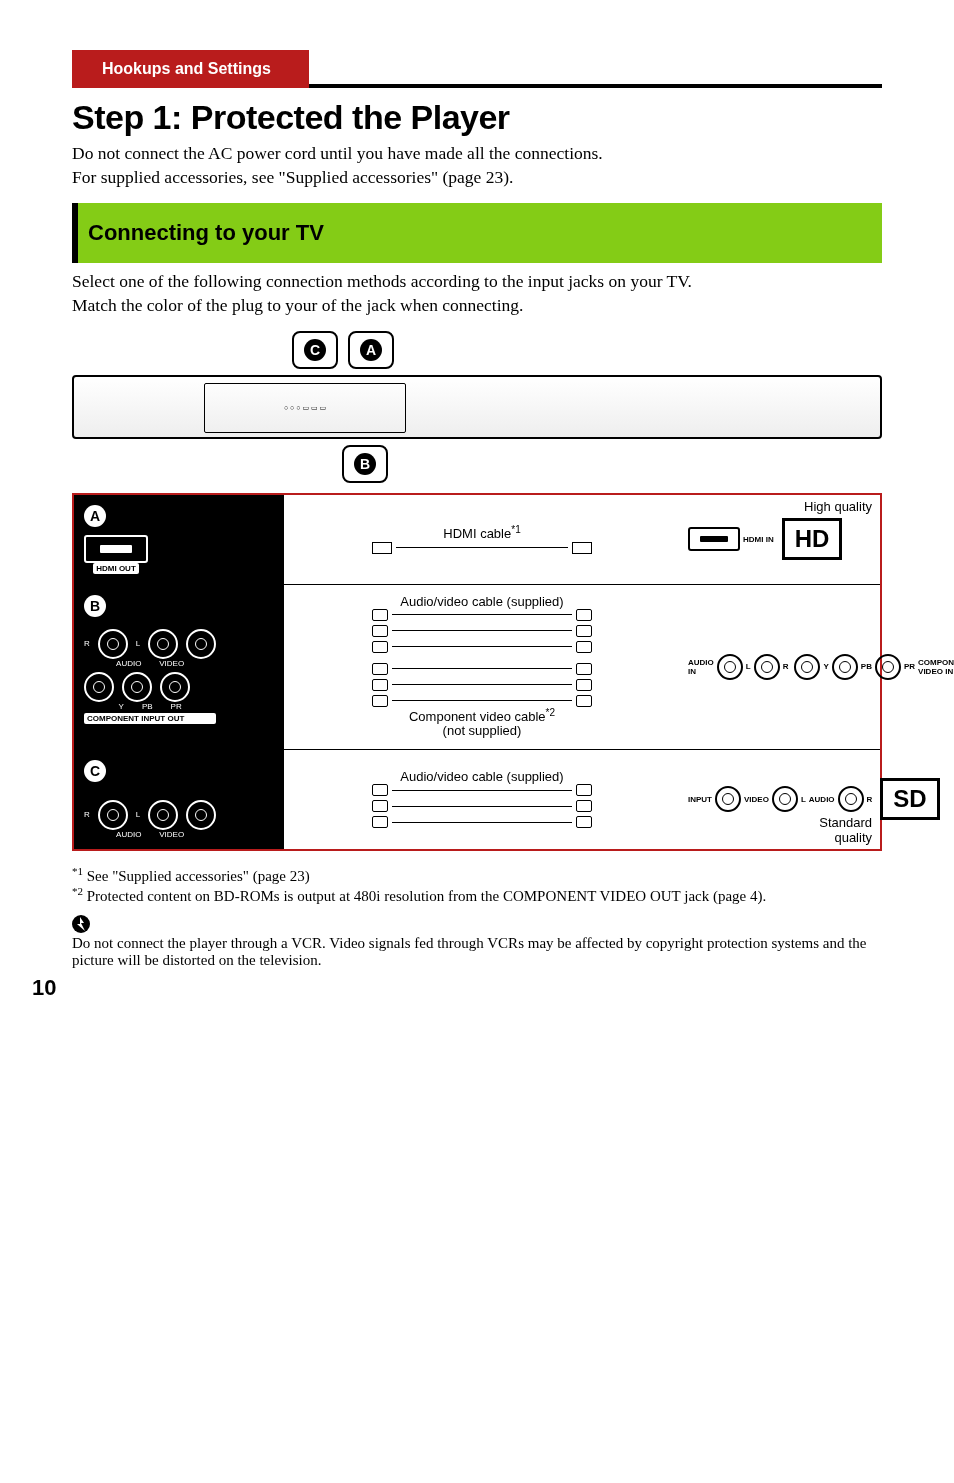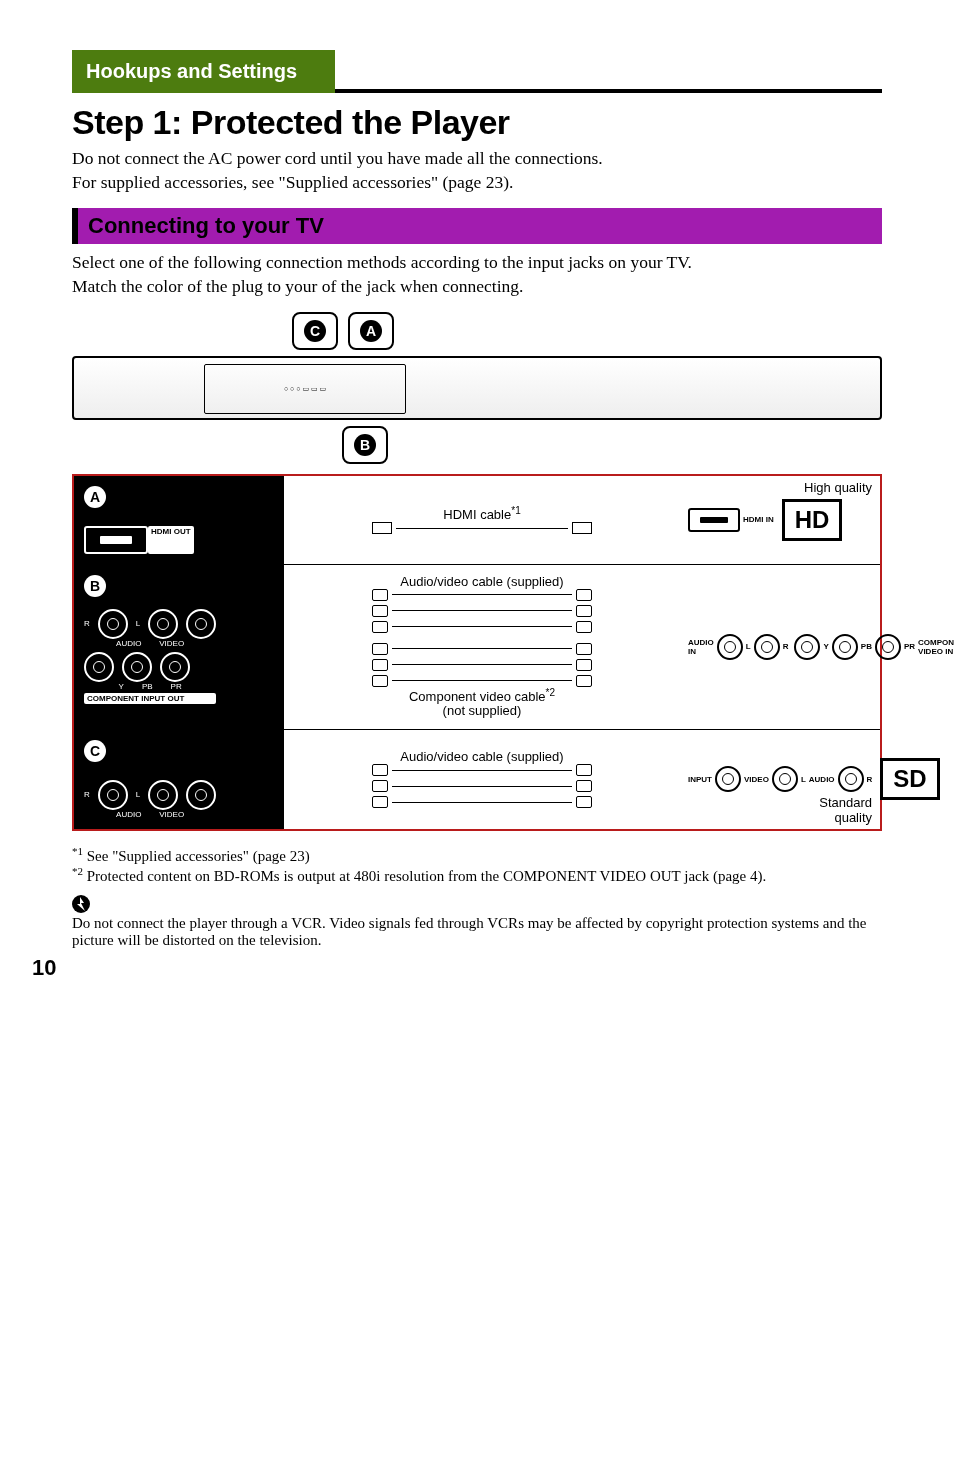--- a/index.html
+++ b/index.html
@@ -11,48 +11,48 @@
     width: 954px;
   }
   .page {
     padding: 50px 72px 20px 72px;
     box-sizing: border-box;
   }
   .header-bar {
     display: flex;
   }
   .header-tab {
-    background: #4d7c0f;
+    background: #b91c1c;
     color: #fff;
     font-weight: bold;
-    font-size: 20px;
-    padding: 10px 38px 10px 14px;
+    font-size: 16px;
+    padding: 10px 38px 10px 30px;
   }
   .header-rule {
     border-top: 4px solid #000;
     margin-top: -4px;
     width:100%;
   }
   h1.title {
     font-family: "Arial Black", Arial, sans-serif;
     font-weight: 900;
     font-size: 34px;
     margin: 10px 0 6px 0;
     letter-spacing: -0.5px;
   }
   .body-text {
     font-family: "Times New Roman", Times, serif;
     font-size: 17.5px;
     margin: 2px 0;
     line-height: 1.25;
   }
   .subsection {
-    background: #a21caf;
+    background: #84cc16;
     border-left: 6px solid #000;
-    padding: 5px 10px;
+    padding: 17px 10px;
     margin: 14px 0 8px 0;
   }
   .subsection-title {
     font-family: "Arial Black", Arial, sans-serif;
     font-weight: 900;
     font-size: 22px;
   }
 
   
   .device-block {
@@ -245,21 +245,21 @@
       <div class="bubble-box" style="display:inline-block;"><div class="bubble">B</div></div>
     </div>
   </div>
 
   <div class="options">
 
     <div class="option-row">
       <div class="top-right-label">High quality</div>
       <div class="col-left">
         <div class="bubble">A</div>
-        <div style="display:flex;flex-direction:row;margin-top:10px;">
+        <div style="display:flex;flex-direction:column;align-items:center;">
           <div class="hdmi-port">
               <div class="hdmi-port-inner"></div>
             </div>
           <div class="label-box-inv">HDMI OUT</div>
         </div>
       </div>
       <div class="col-mid">
         <div class="cable-label">
           <span>HDMI cable</span><sup>*1</sup>
         </div>

